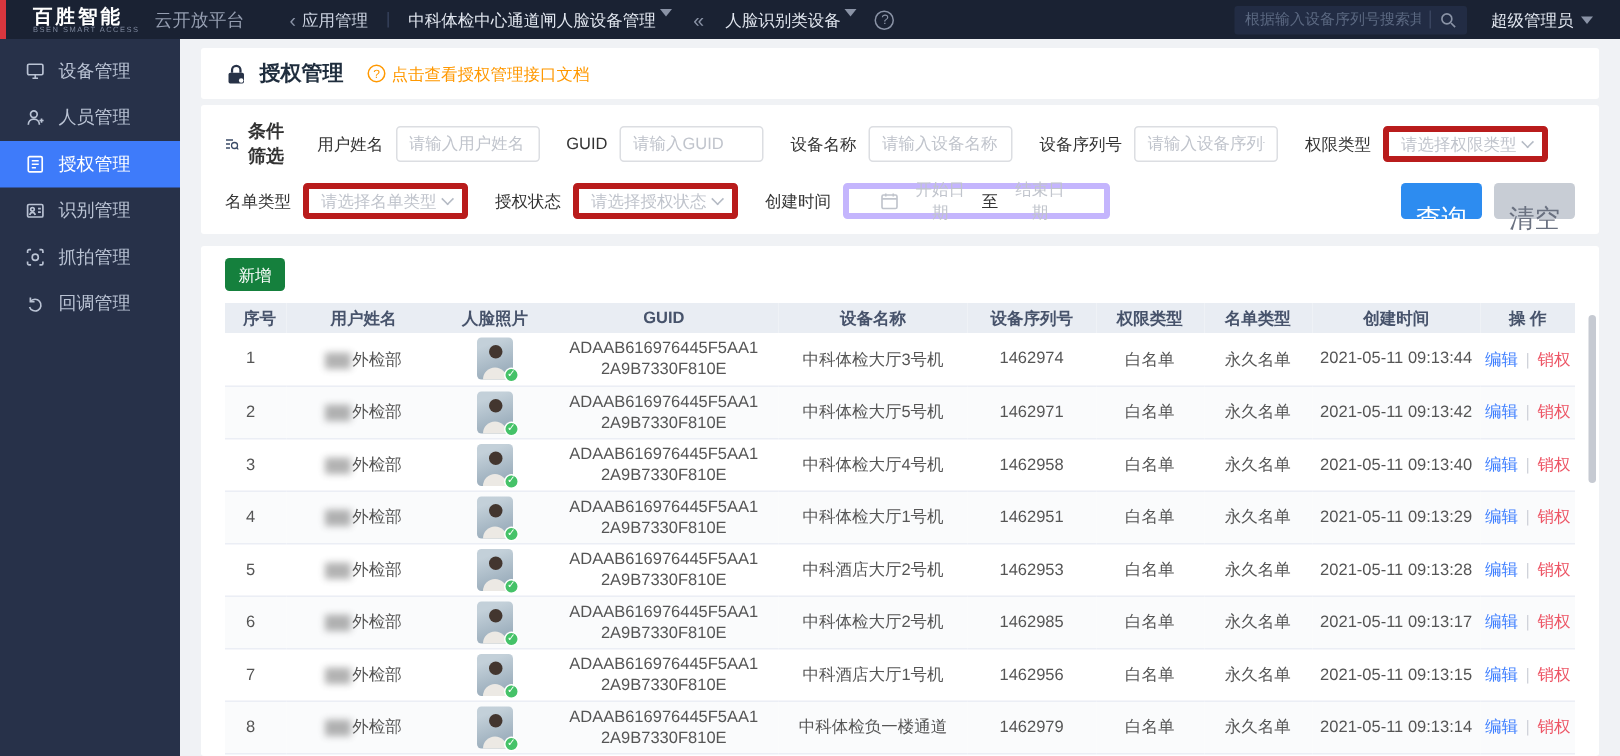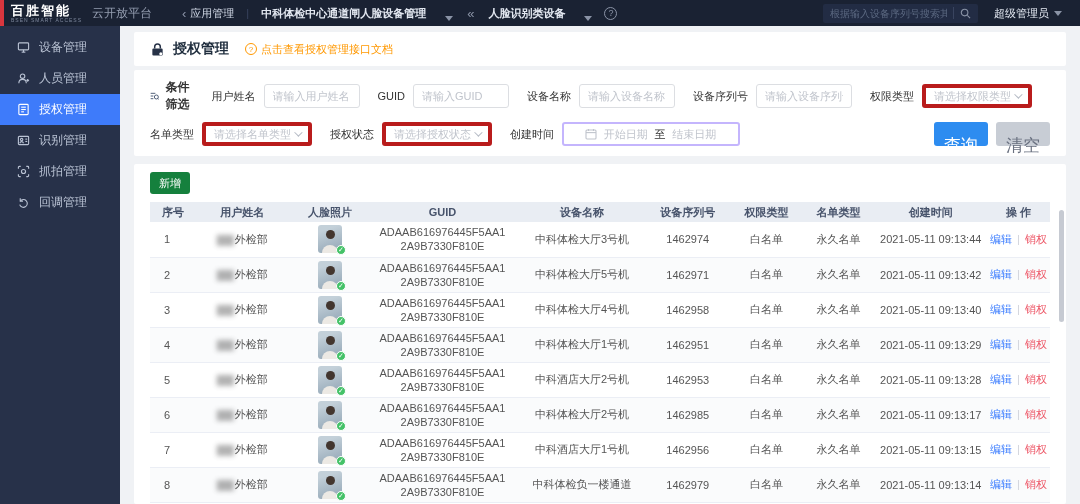--- a/index.html
+++ b/index.html
@@ -2,28 +2,28 @@
 <html><head>
 <meta charset="utf-8">
 <style>
   * { margin:0; padding:0; box-sizing:border-box; }
   html,body { width:1080px; height:504px; overflow:hidden; }
   body { font-family:"Liberation Sans","DejaVu Sans",sans-serif; font-size:11px; background:#f0f2f5; position:relative; color:#555; }
 
   
   .topbar { position:absolute; top:0; left:0; width:1080px; height:26px; background:#1a2233; display:flex; align-items:center; z-index:20; }
   .logo-accent { width:4px; height:26px; background:#d9363e; flex:none; }
-  .logo { margin-left:7px; line-height:1; flex:none; }
+  .logo { margin-left:18px; line-height:1; flex:none; }
   .logo-title { color:#fff; font-weight:bold; font-size:13px; letter-spacing:2px; display:block; }
   .logo-sub { color:#7d879c; font-size:5px; letter-spacing:1px; display:block; margin-top:1px; }
   .platform { color:#959eb1; font-size:12px; margin-left:10px; flex:none; }
   .tb-back { margin-left:30px; color:#cdd4e2; display:flex; align-items:center; gap:4px; cursor:pointer; }
   .tb-chev { color:#8a93a6; font-size:13px; }
   .tb-divider { color:#39445f; margin:0 12px; }
-  .tb-menu { color:#e3e8f1; display:flex; align-items:flex-end; gap:19px; cursor:pointer;font-weight:bold; }
+  .tb-menu { color:#e3e8f1; display:flex; align-items:flex-start; gap:3px; cursor:pointer; }
   .caret-down { width:0; height:0; border-left:4px solid transparent; border-right:4px solid transparent; border-top:5px solid #8a93a6; display:inline-block; }
   .tb-laquo { color:#8a93a6; margin:0 14px; font-size:13px; }
   .help-circle { width:13px; height:13px; border:1px solid #8a93a6; border-radius:50%; color:#8a93a6; display:flex; align-items:center; justify-content:center; font-size:9px; margin-left:12px; cursor:pointer; }
   .tb-search { margin-left:auto; width:155px; height:19px; background:#222c44; border-radius:2px; display:flex; align-items:center; padding:0 7px; }
   .tb-search input { flex:1; background:transparent; border:none; outline:none; color:#cfd6e6; font-size:10px; font-family:inherit; min-width:0; }
   .tb-search input::placeholder { color:#5b6881; }
   .tb-search-div { width:1px; height:12px; background:#39445f; margin:0 6px; }
   .tb-user { margin:0 18px 0 16px; color:#e3e8f1; display:flex; align-items:center; gap:5px; cursor:pointer; }
 
   
@@ -45,21 +45,21 @@
   .filter-card { margin-top:4px; padding:9px 16px 10px; flex:none; }
   .filter-row { display:flex; align-items:center; }
   .filter-row + .filter-row { margin-top:9px; }
   .section-label { display:flex; align-items:center; gap:6px; font-weight:bold; color:#333; font-size:12px; margin-right:14px; }
   .f-field { display:flex; align-items:center; margin-right:18px; }
   .f-label { color:#333; margin-right:8px; white-space:nowrap; }
   .f-input { width:96px; height:24px; border:1px solid #dcdee2; border-radius:3px; padding:0 8px; font-size:11px; font-family:inherit; color:#555; outline:none; }
   .f-input::placeholder { color:#c0c4cc; }
   .f-select { width:110px; height:24px; border:4px solid #b91c1c; border-radius:3px; padding:0 8px; display:flex; align-items:center; justify-content:space-between; color:#c0c4cc; cursor:pointer; background:#fff; }
   .sel-chev { width:6px; height:6px; border-right:1px solid #b4bac4; border-bottom:1px solid #b4bac4; transform:rotate(45deg) translateY(-2px); }
-  .date-group { height:24px; border:2px solid #c4b5fd; border-radius:3px; display:flex; align-items:center; padding:0 21px; width:178px; color:#c0c4cc; gap:6px; }
+  .date-group { height:24px; border:4px solid #c4b5fd; border-radius:3px; display:flex; align-items:center; padding:0 21px; width:178px; color:#c0c4cc; gap:6px; }
   .date-at { color:#333; flex:none; }
   .date-ph { flex:1; text-align:center; }
   .btns { margin-left:auto; display:flex; gap:8px; }
   .btn { height:24px; padding:12px 10px; border:none; border-radius:3px; font-size:17px; font-family:Liberation Sans, sans-serif; cursor:pointer; }
   .btn-primary { background:#2d8cf0; color:#fff; }
   .btn-plain { background:#c8cdd5; color:#6a7180; }
 
   .table-card { margin-top:8px; padding:8px 16px 0; flex:1; position:relative; overflow:hidden; }
   .add-btn { height:22px; padding:0 9px; background:#15803d; color:#fff; border:none; border-radius:3px; font-size:11px; font-family:inherit; cursor:pointer; margin-bottom:8px; }
   table { width:100%; border-collapse:collapse; table-layout:fixed; }

